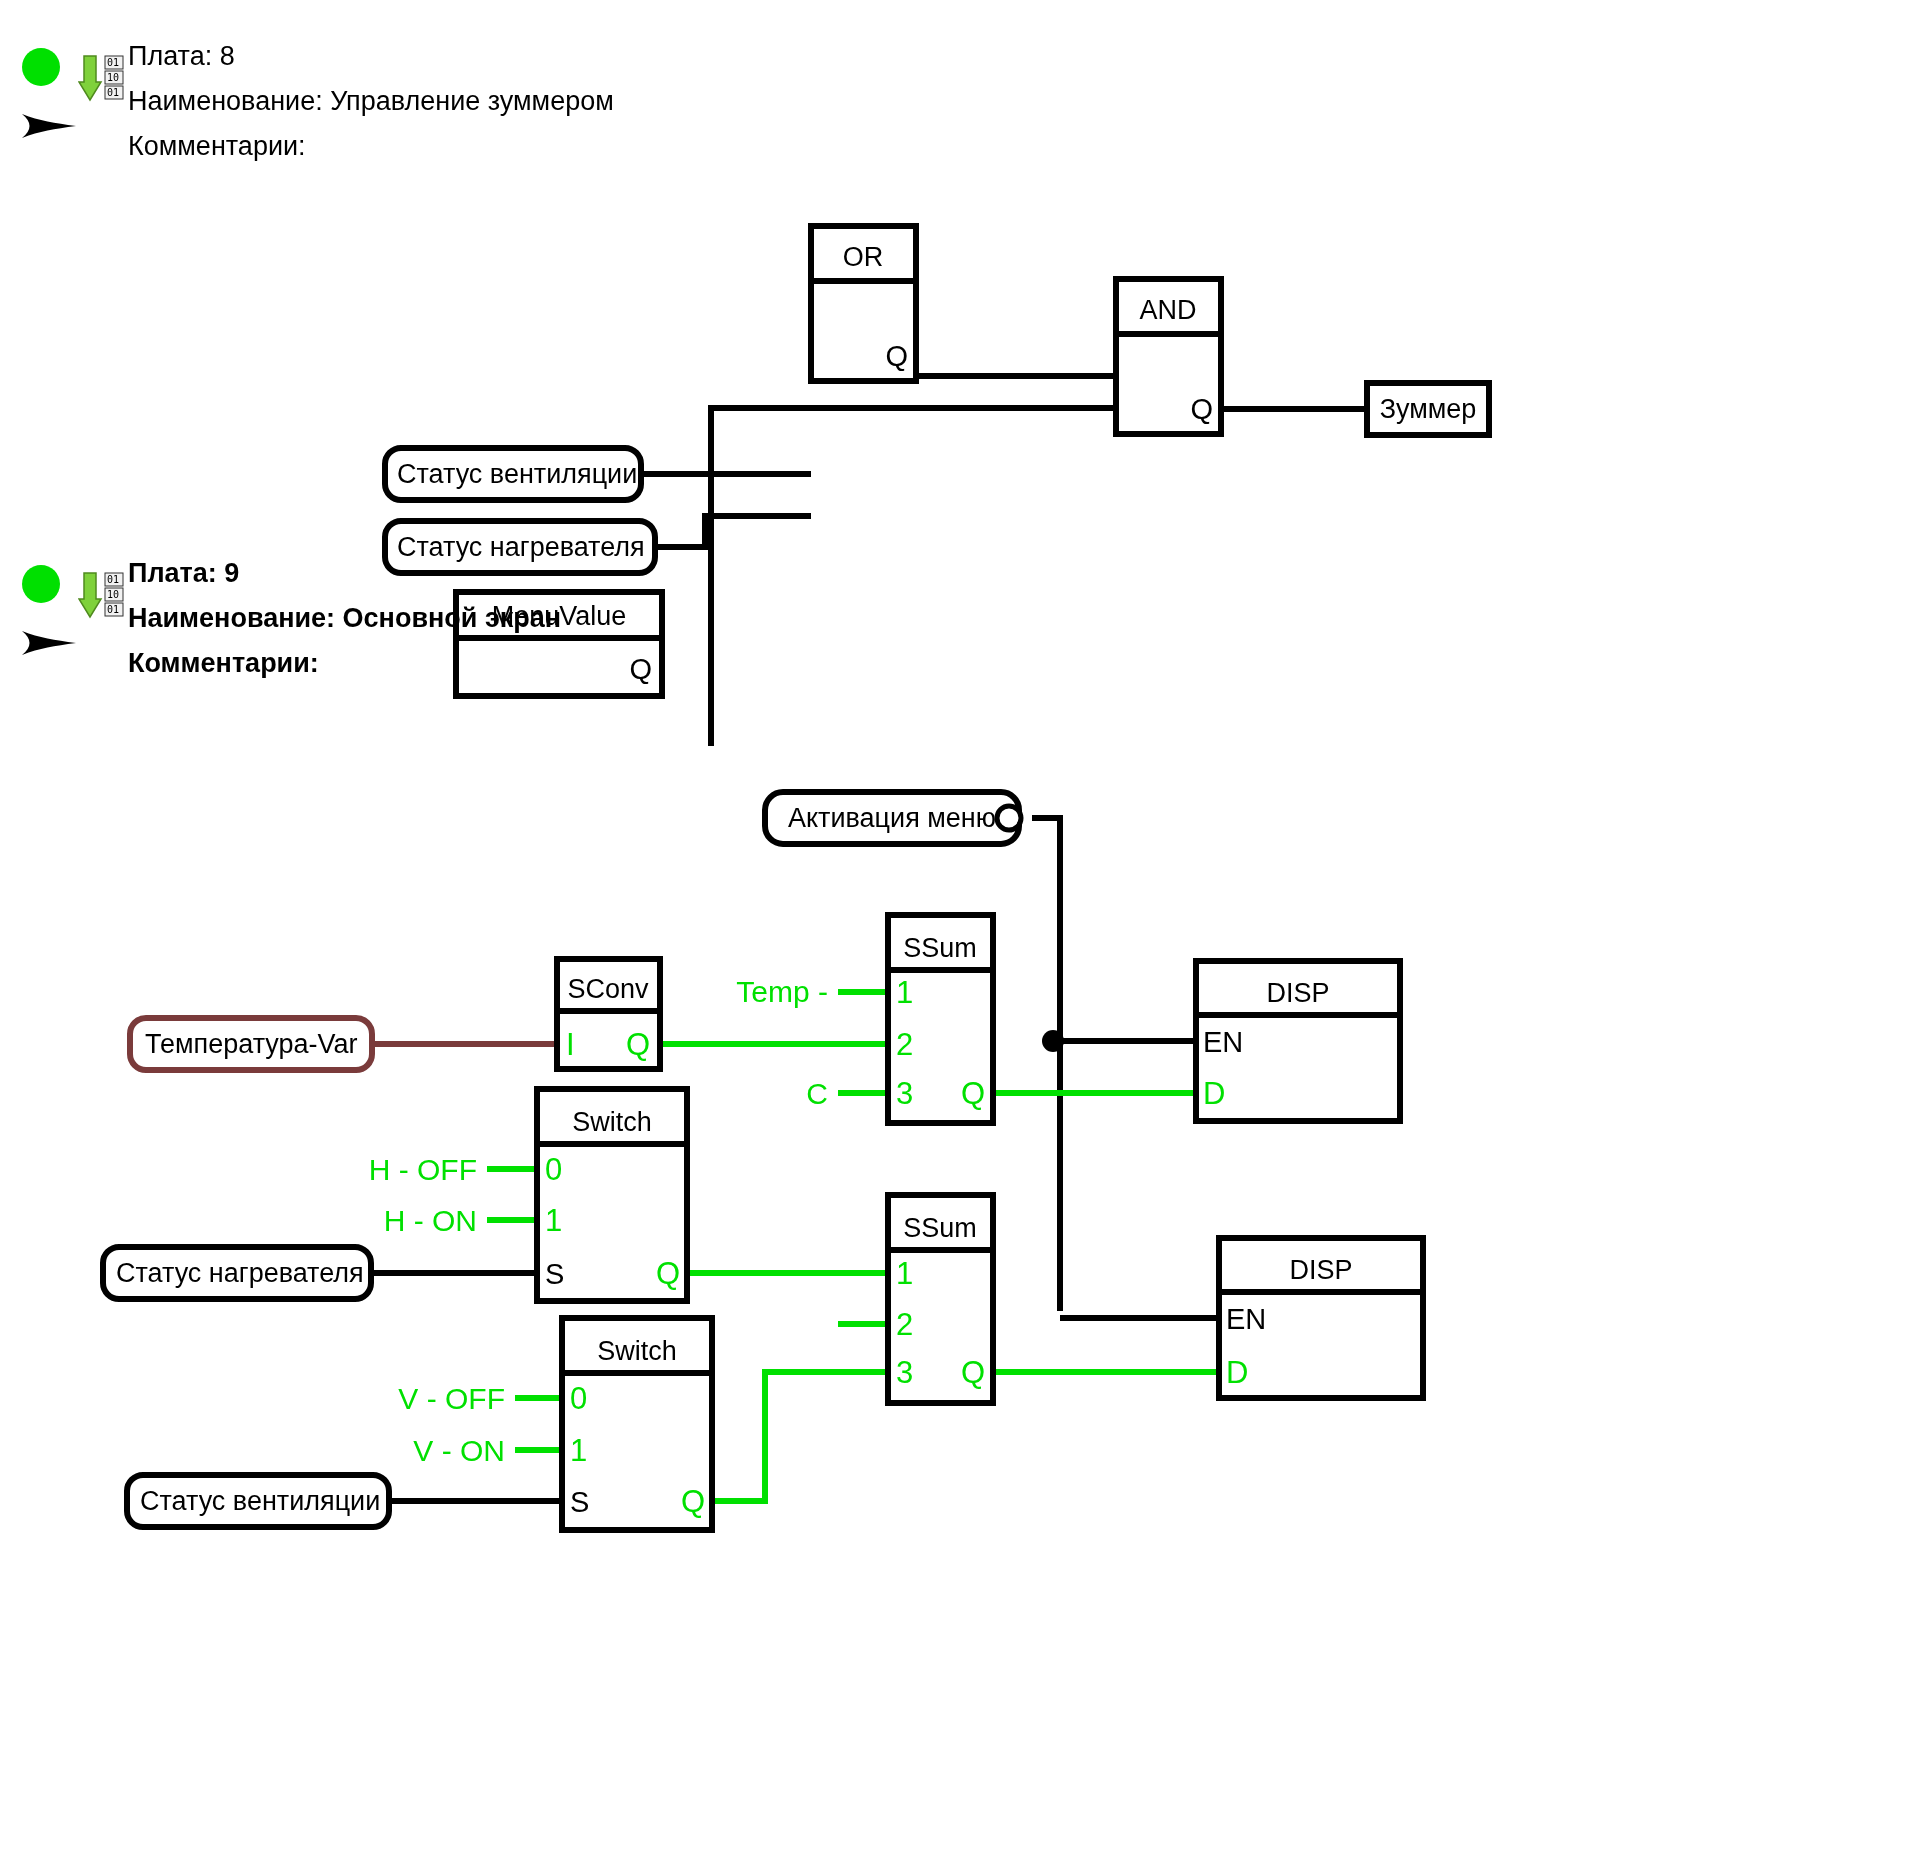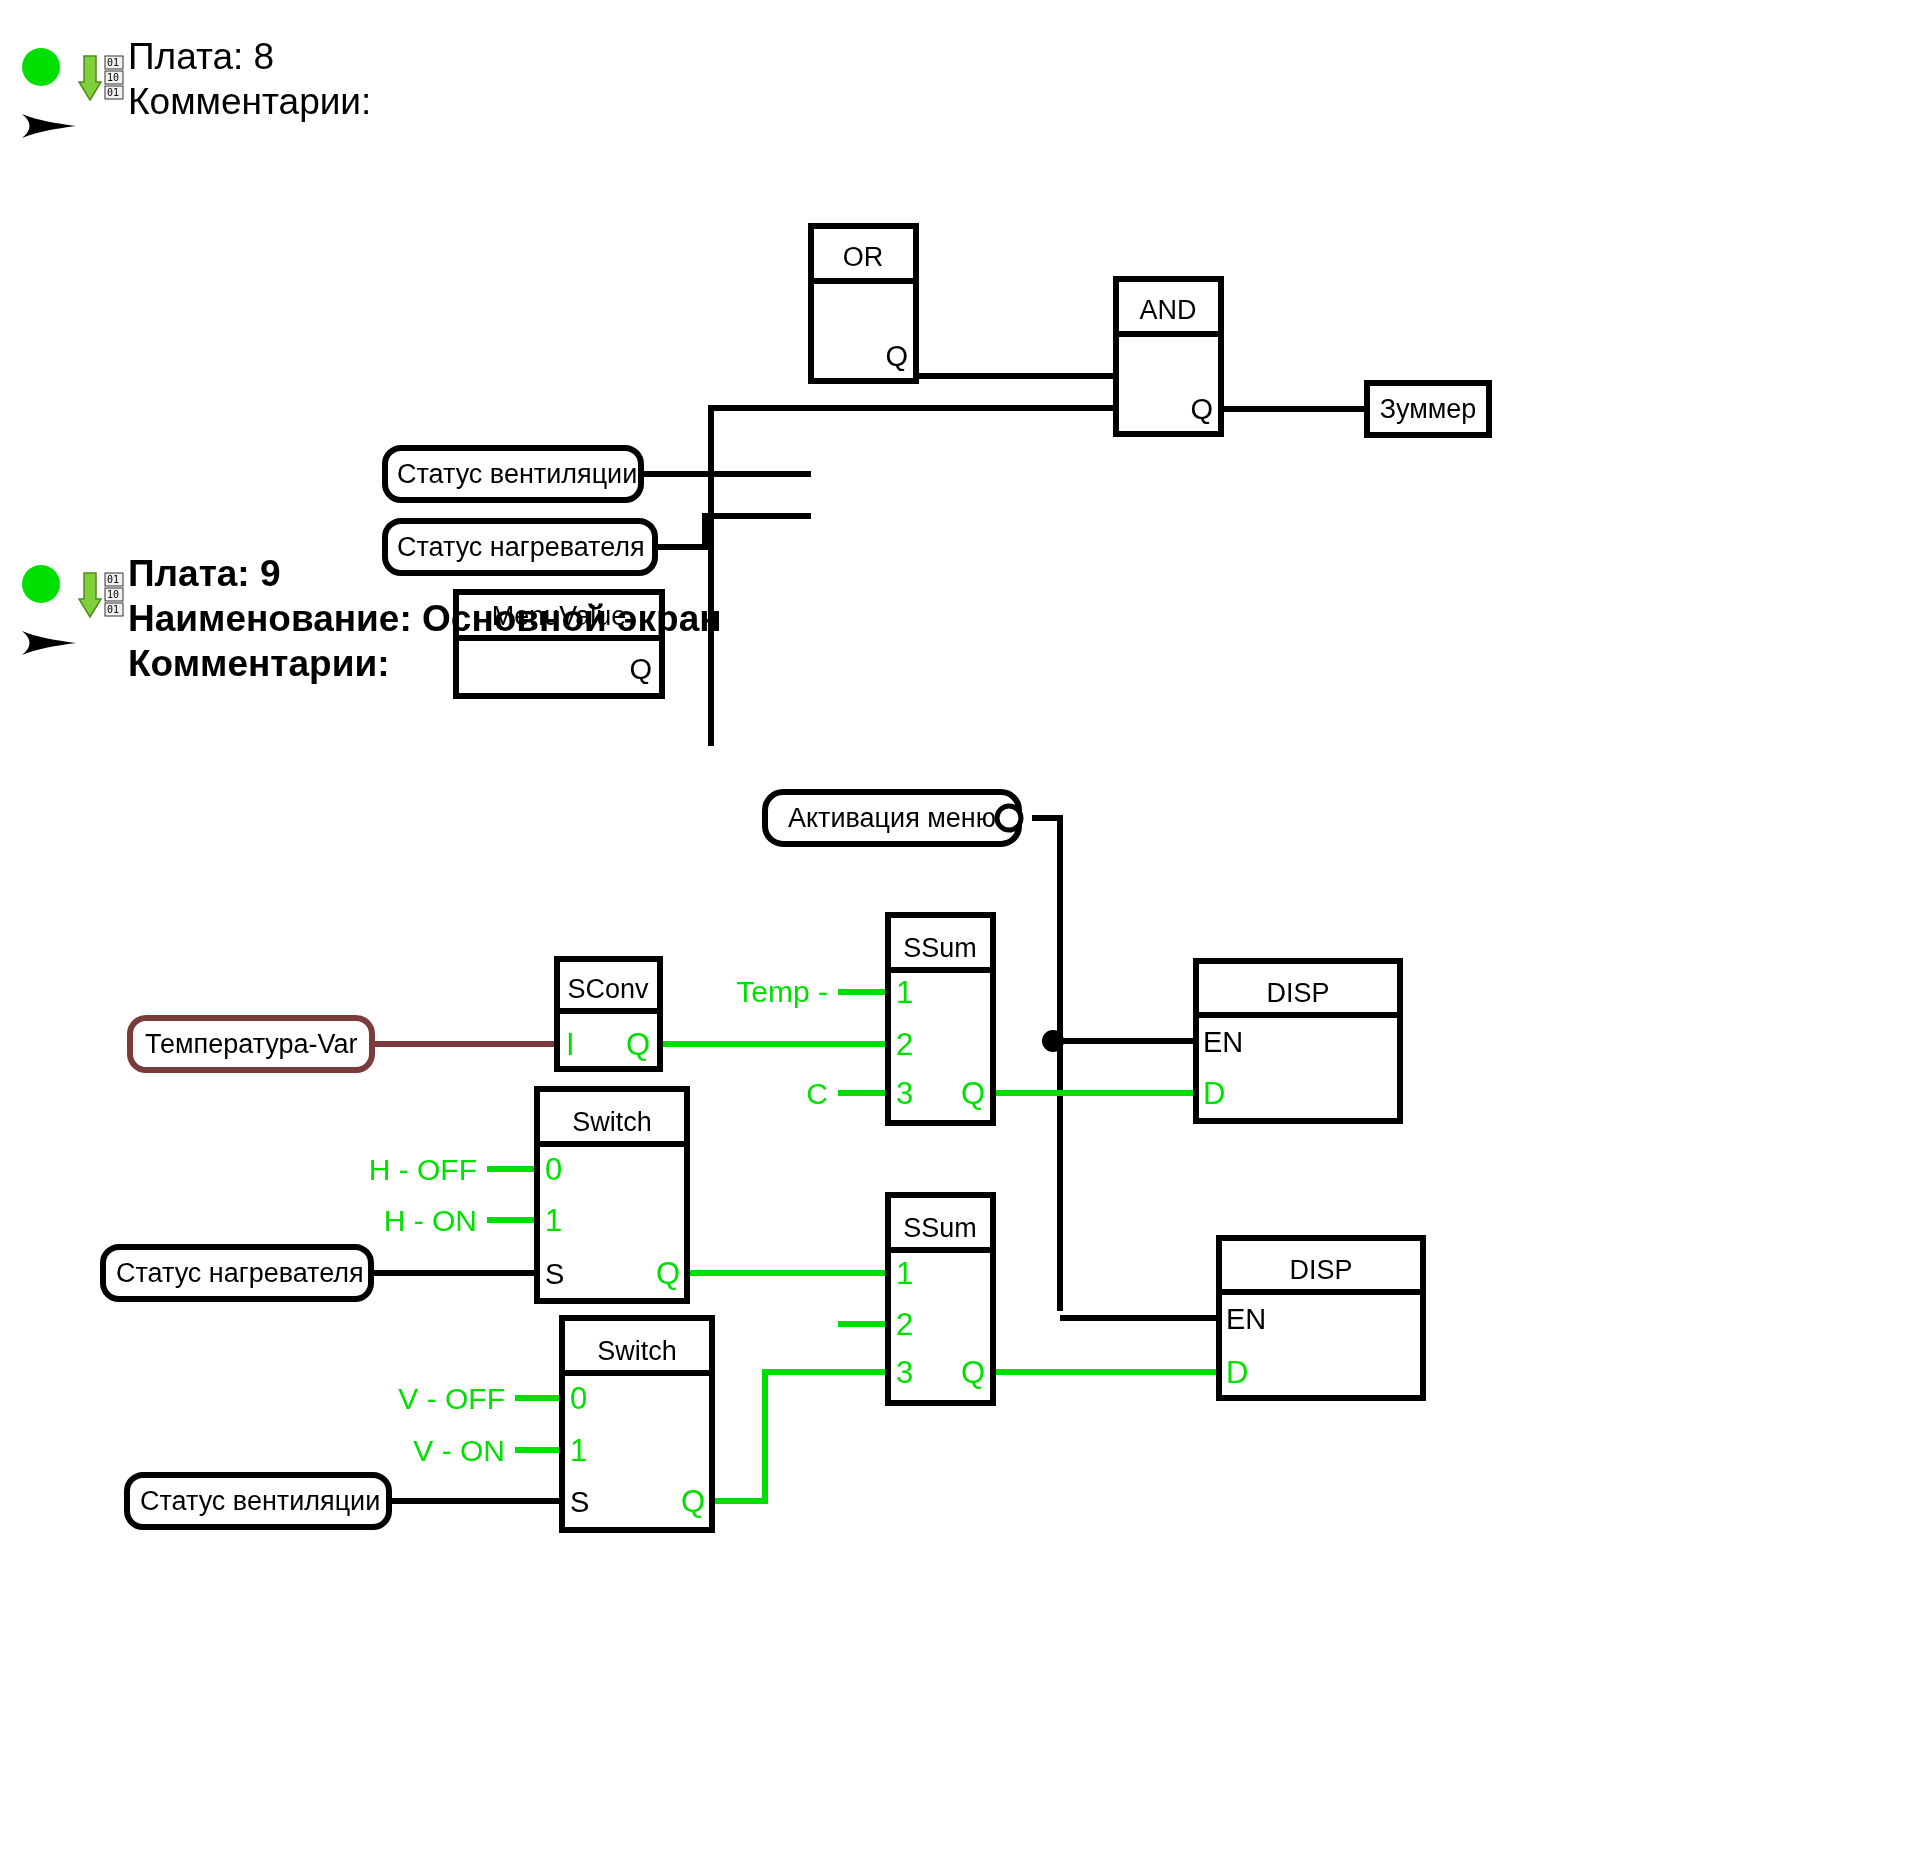--- a/index.html
+++ b/index.html
@@ -20,21 +20,21 @@
   
   .sect-header { position: absolute; }
   .status-dot {
     position: absolute;
     width: 38px; height: 38px;
     border-radius: 50%;
     background: #00e000;
   }
   .bin-icon { position: absolute; }
   .arrow-icon { position: absolute; }
-  .hdr-lines { position: absolute; font-size: 37px; line-height: 45px; color:#000; white-space: nowrap; }
+  .hdr-lines { position: absolute; font-size: 27px; line-height: 45px; color:#000; white-space: nowrap; }
   .hdr-lines div { height: 45px; }
 
   
   svg.diagram { position: absolute; left: 0; top: 0; }
   .blk-stroke { fill: #ffffff; stroke: #000000; stroke-width: 6; }
   .blk-sep { stroke: #000000; stroke-width: 6; }
   .wire { stroke: #000000; stroke-width: 6; fill: none; stroke-linecap: butt; }
   .wire-g { stroke: #00e000; stroke-width: 6; fill: none; stroke-linecap: butt; }
   .wire-r { stroke: #7a3b3b; stroke-width: 6; fill: none; }
   .lbl { font-family: "Liberation Sans", sans-serif; font-size: 27px; fill: #000000; }
@@ -63,20 +63,21 @@
       <rect x="27" y="32" width="18" height="13" fill="#f2f2f2" stroke="#333" stroke-width="1"></rect>
       <text x="29" y="42" font-family="DejaVu Sans Mono, monospace" font-size="10" fill="#000">01</text>
     </svg>
 
     <svg class="arrow-icon" style="left:20px;top:82px;" width="60" height="36" viewBox="0 0 60 36">
       <path d="M2 6 C 20 13, 34 15, 56 18 C 34 21, 20 23, 2 30 C 12 22, 12 14, 2 6 Z" fill="#000000"></path>
     </svg>
 
     <div class="hdr-lines" style="left:128px;top:8px;">
       <div>Плата: 8</div>
+      <div>Наименование: Управление зуммером</div>
       <div>Комментарии:</div>
     </div>
   </div>
 
   <svg class="diagram" width="1920" height="560" style="top:160px;">
 
     <g>
       <rect class="rbox" x="385" y="262" width="256" height="52" rx="16" ry="16"></rect>
       <text class="lbl" x="397" y="297">Статус вентиляции</text>
     </g>

